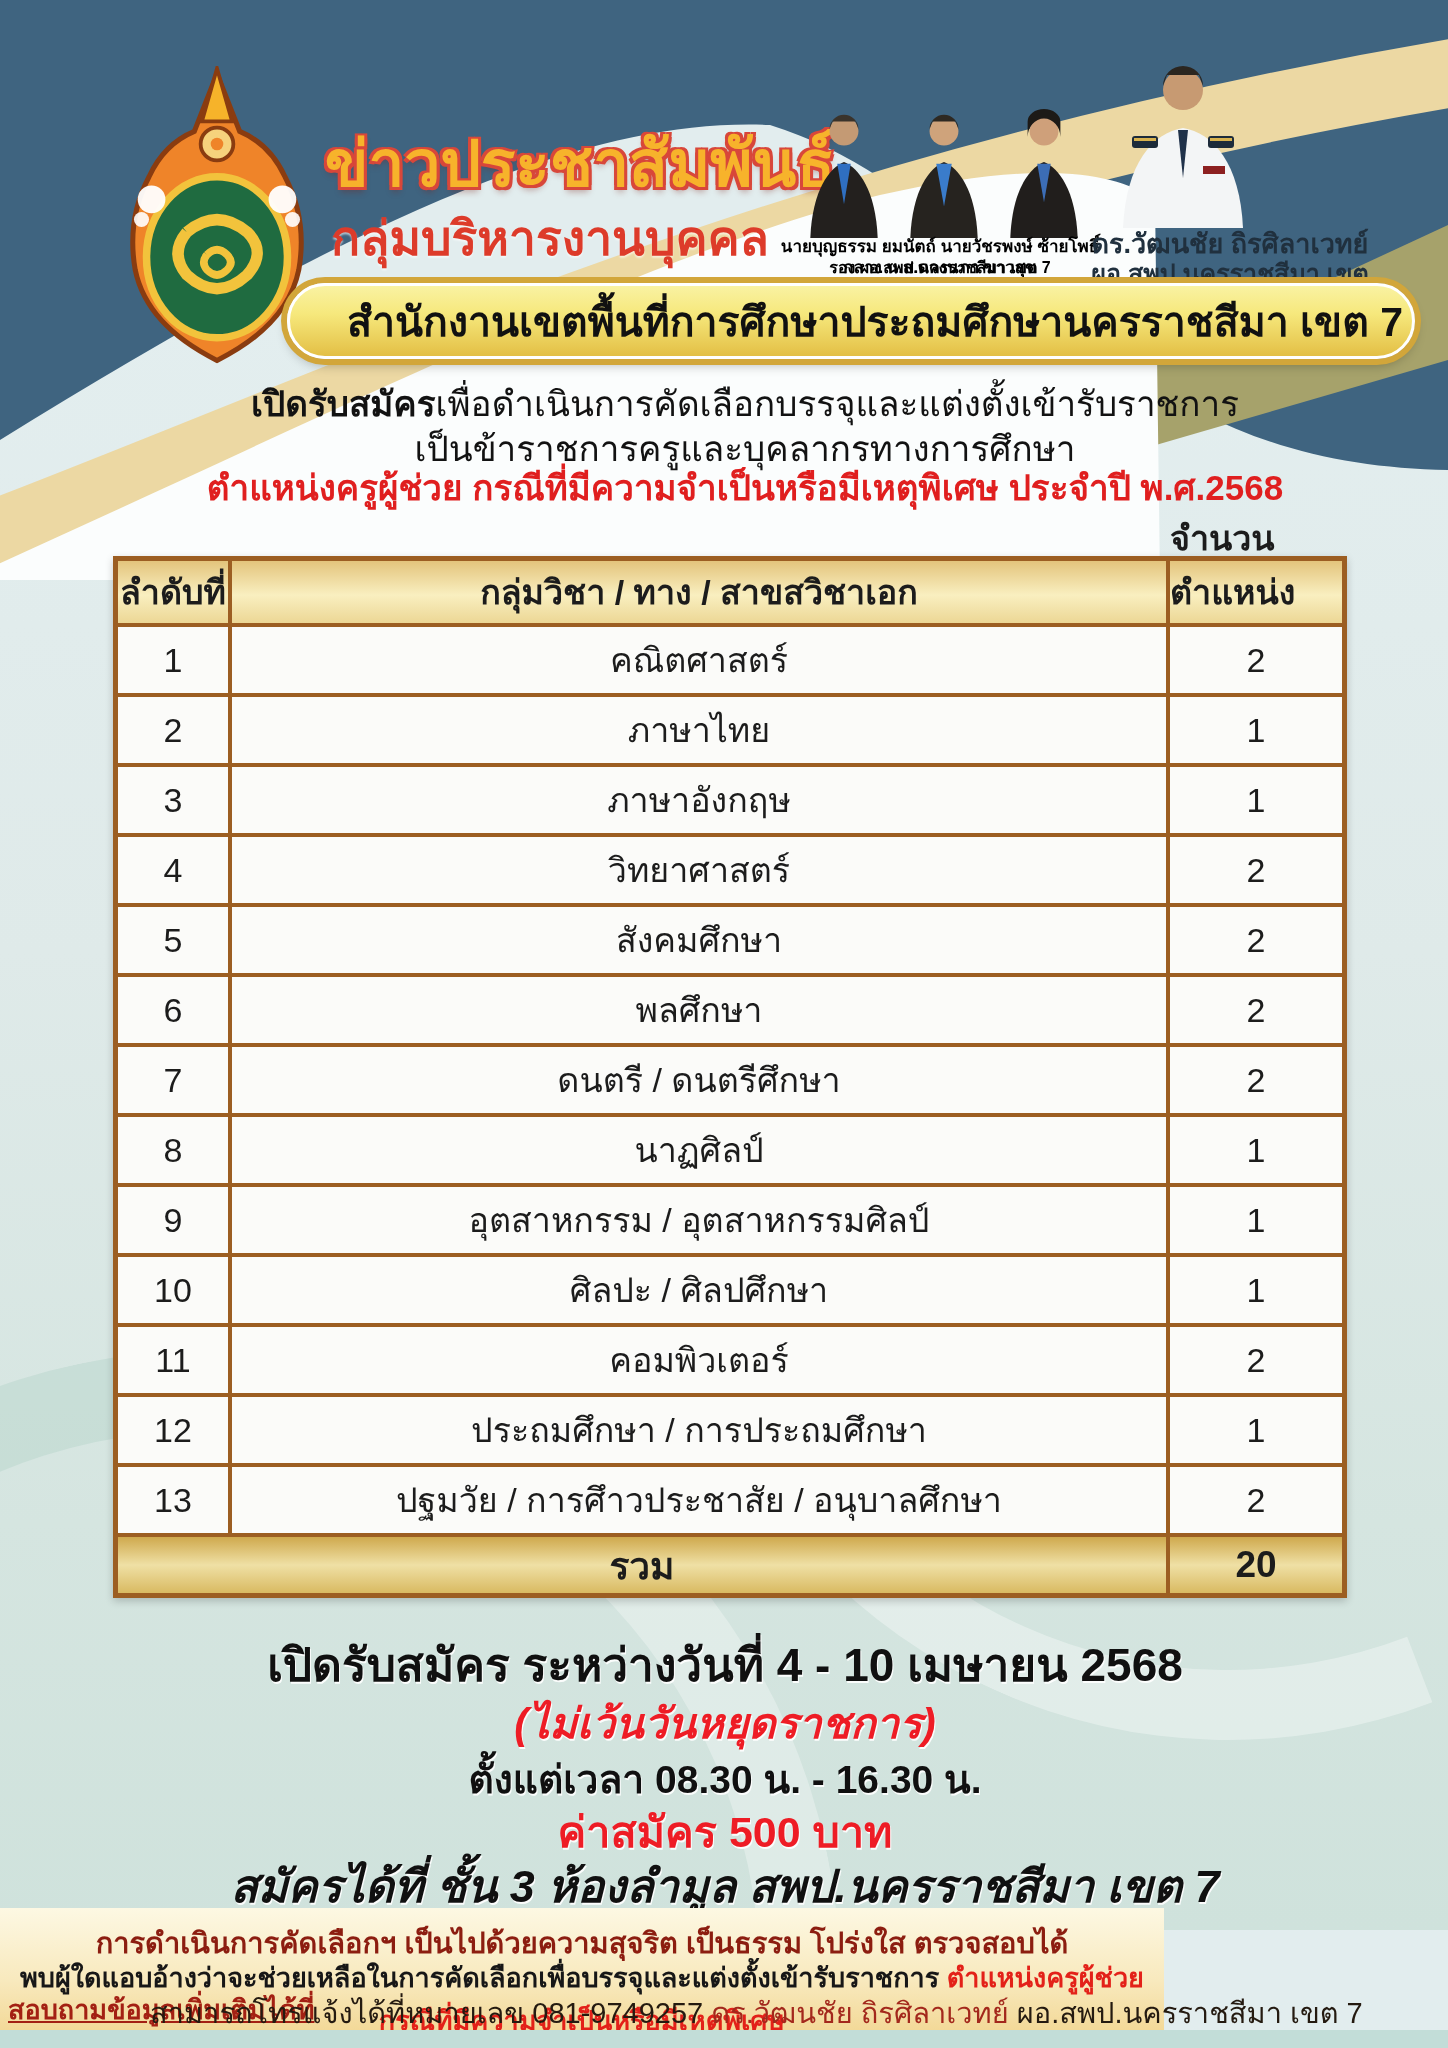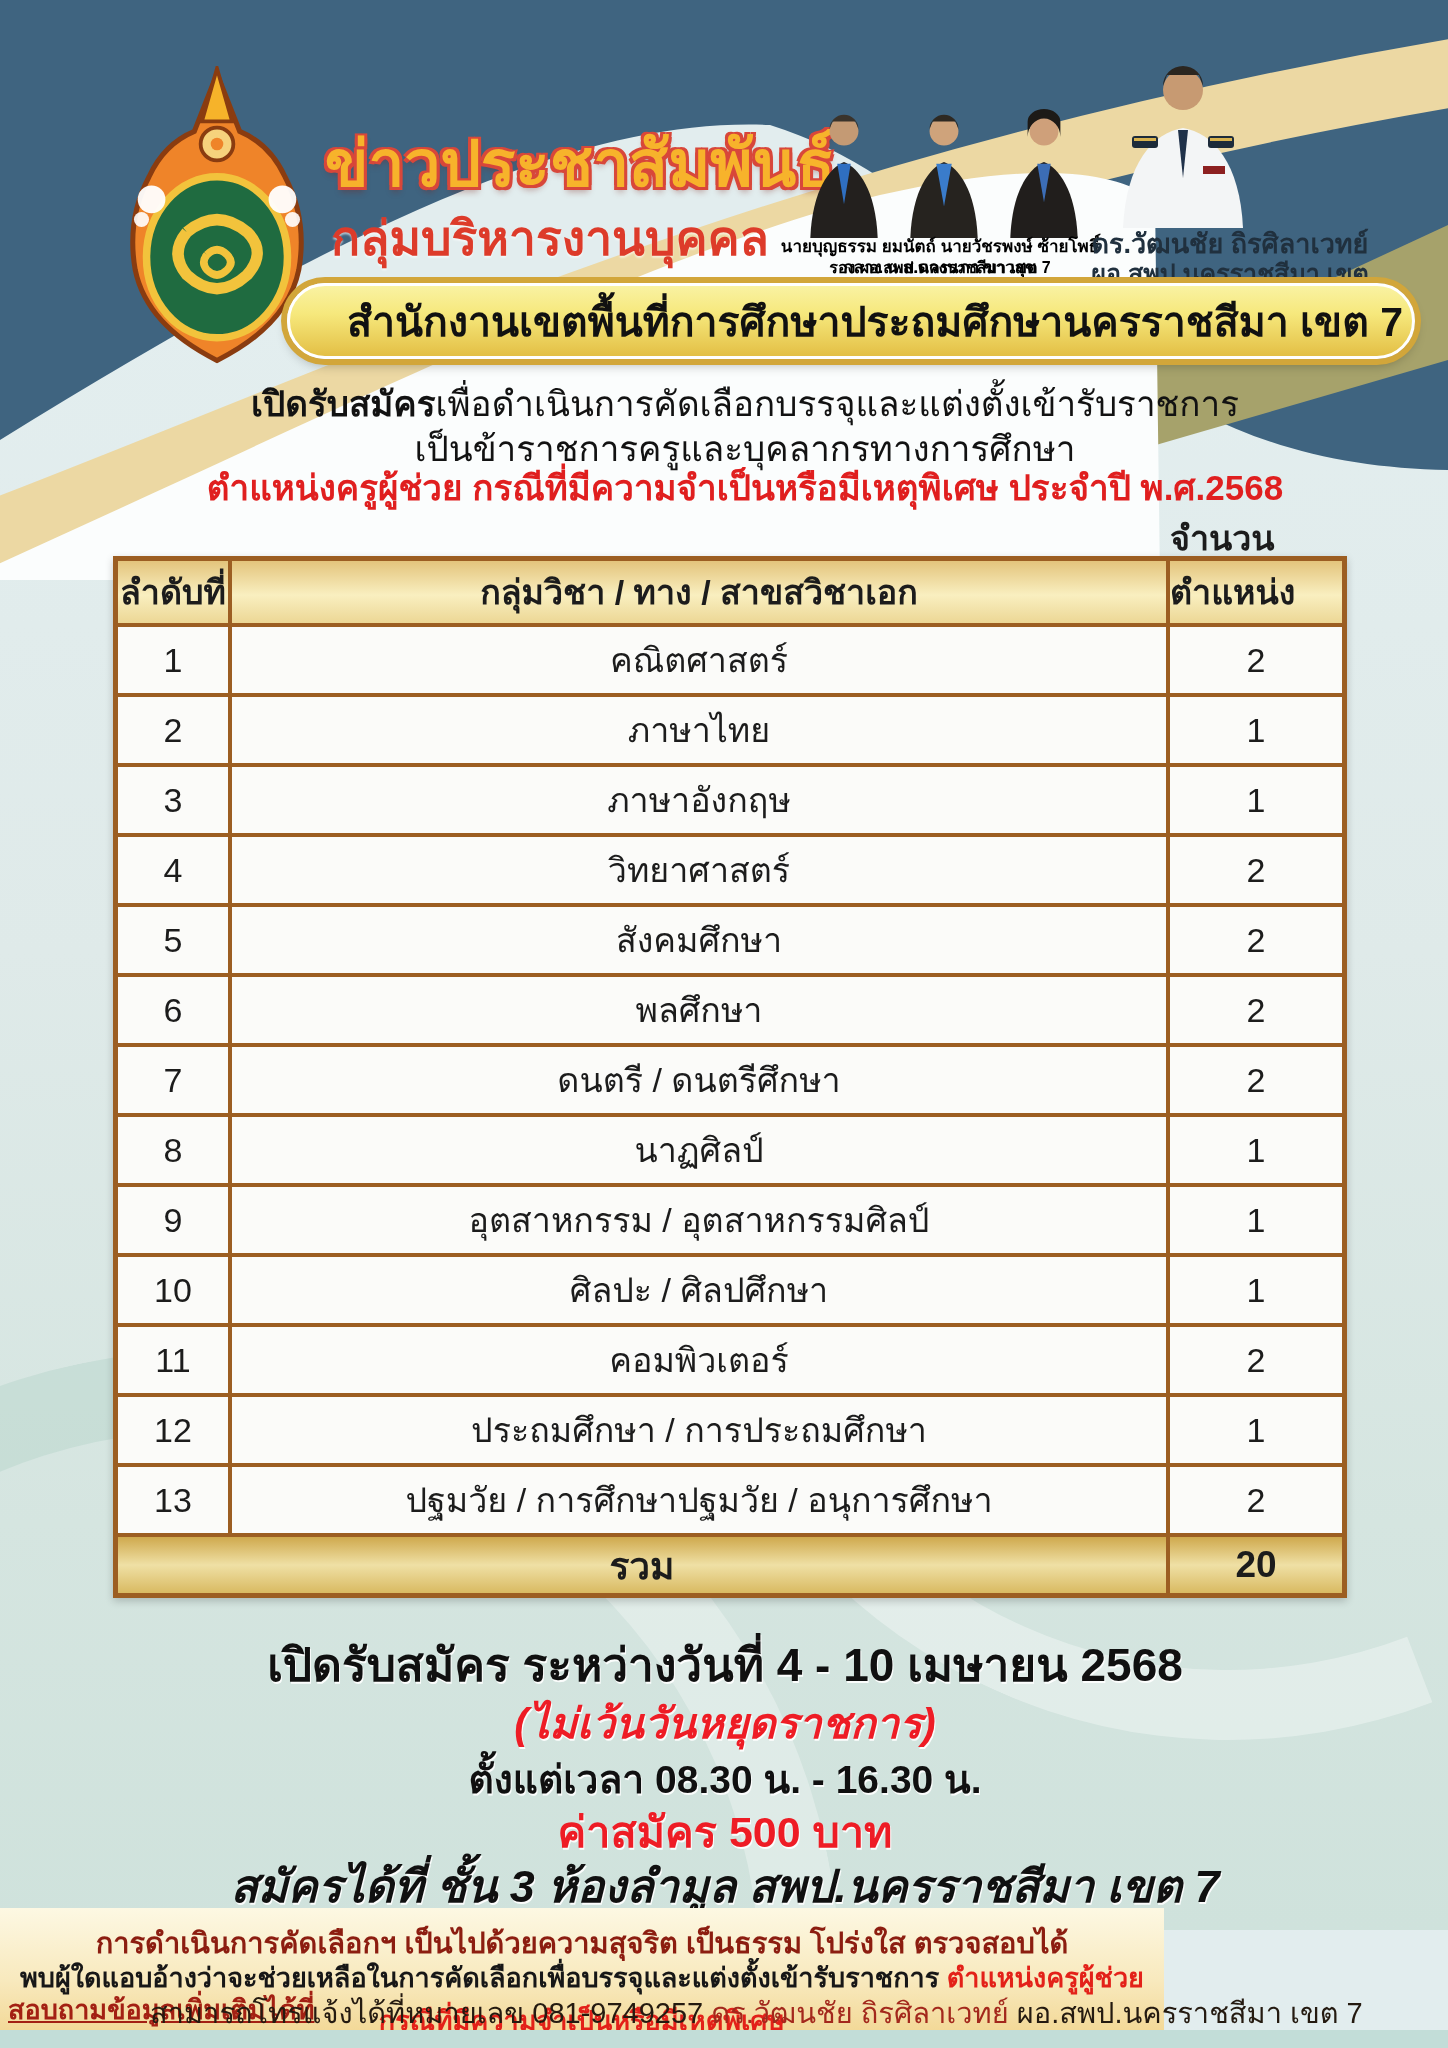--- a/index.html
+++ b/index.html
@@ -223,21 +223,21 @@
           <div class="tcell subject">คอมพิวเตอร์</div>
           <div class="tcell vac">2</div>
         </div>
         <div class="trow">
           <div class="tcell no">12</div>
           <div class="tcell subject">ประถมศึกษา / การประถมศึกษา</div>
           <div class="tcell vac">1</div>
         </div>
         <div class="trow">
           <div class="tcell no">13</div>
-          <div class="tcell subject">ปฐมวัย / การศึกษาปฐมวัย / อนุการศึกษา</div>
+          <div class="tcell subject">ปฐมวัย / การศึาวประชาสัย / อนุบาลศึกษา</div>
           <div class="tcell vac">2</div>
         </div>
       </div>
     <div class="trow ttotal">
       <div class="tcell" style="grid-column:1 / span 2">รวม</div>
       <div class="tcell">20</div>
     </div>
   </div>
 
   <div class="app a1">เปิดรับสมัคร ระหว่างวันที่ 4 - 10 เมษายน 2568</div>

